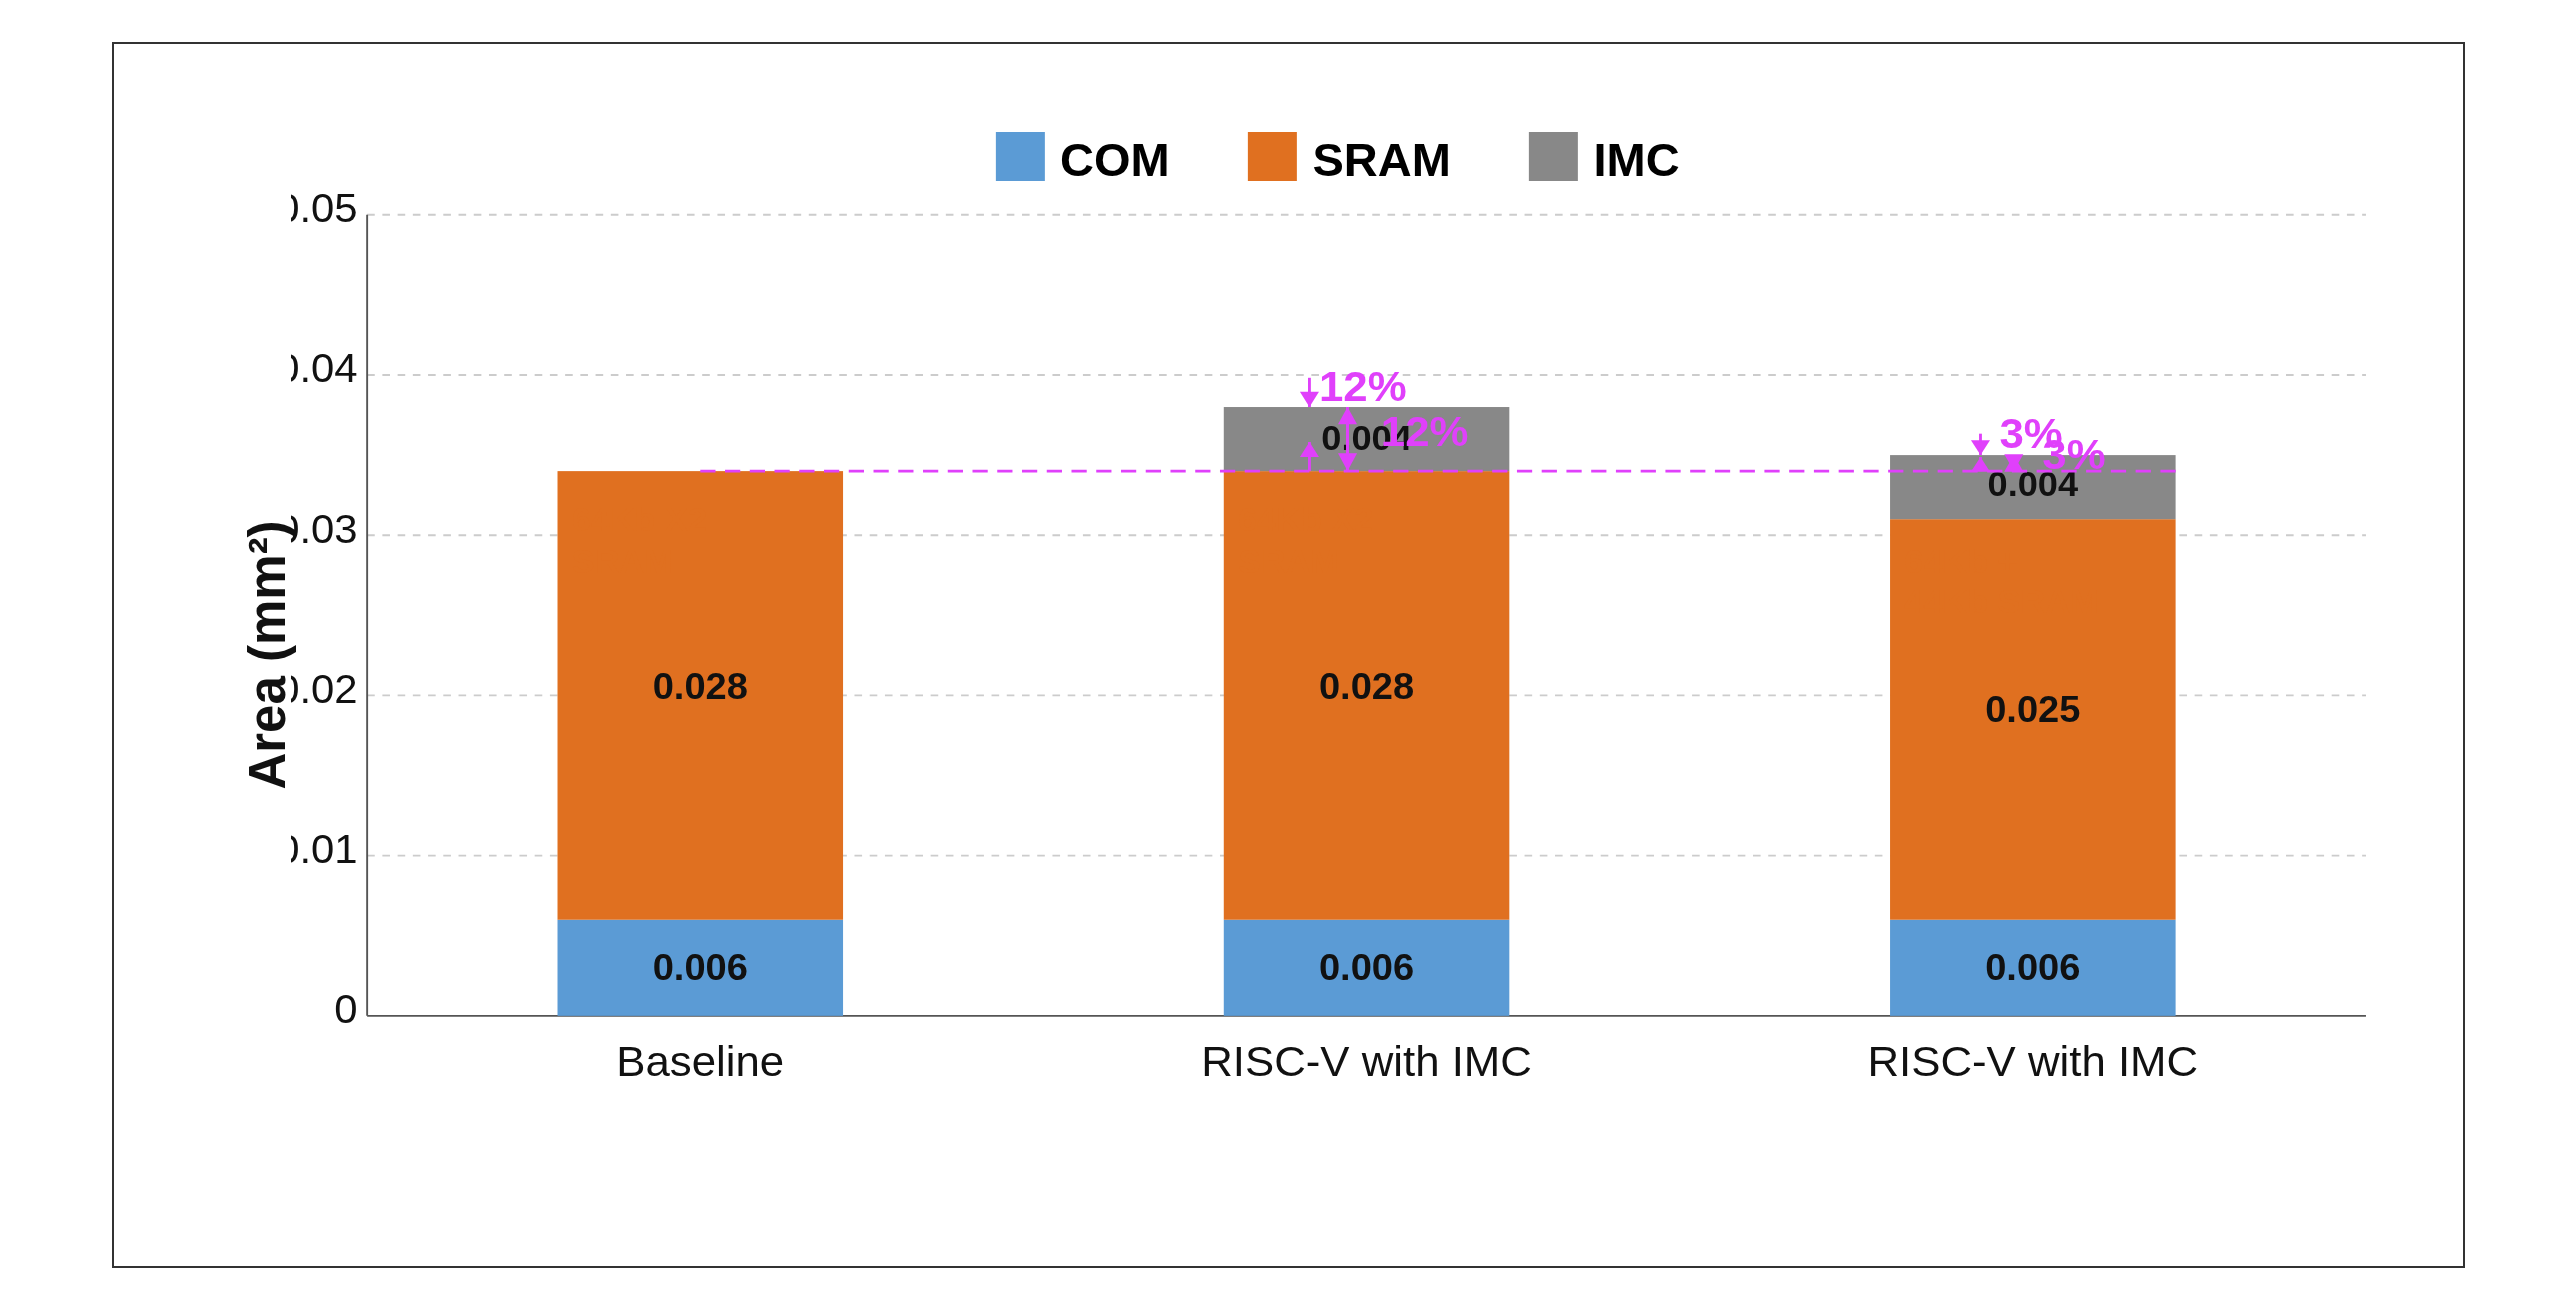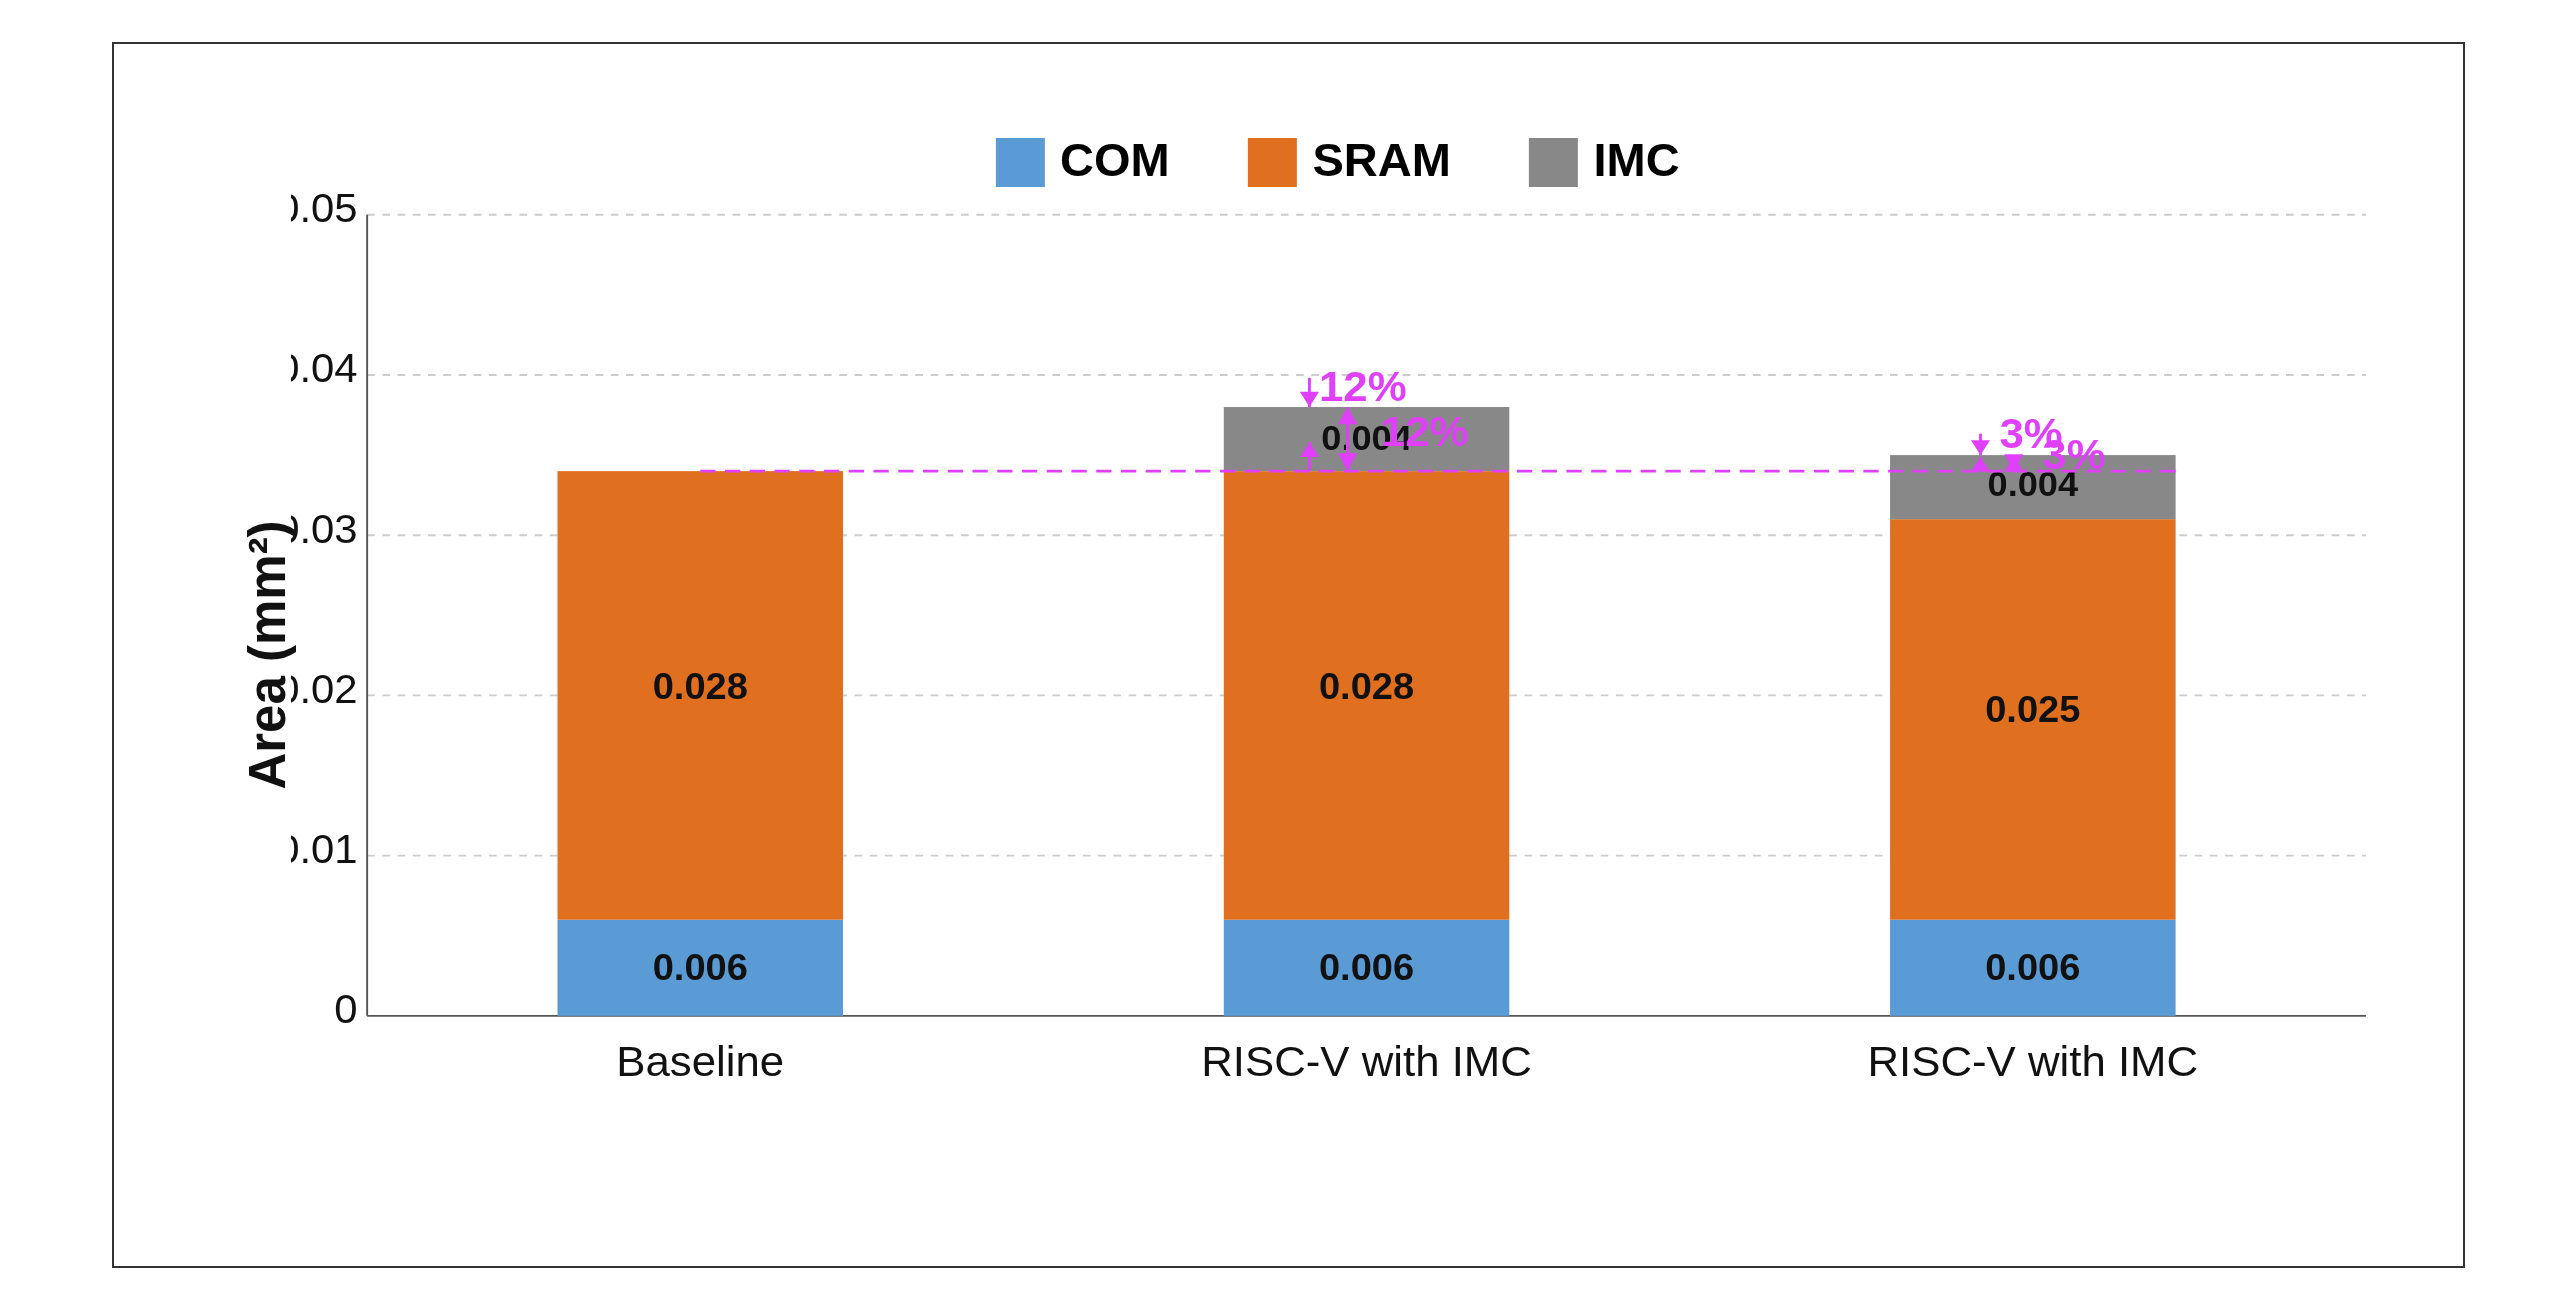--- a/index.html
+++ b/index.html
@@ -40,21 +40,21 @@
       position: absolute;
       top: 29px;
       left: 50%;
       transform: translateX(-50%);
       display: flex;
       gap: 78px;
       align-items: center;
     }
     .legend-item {
       display: flex;
-      align-items: flex-end;
+      align-items: flex-start;
       gap: 15.7px;
       font-size: 47px;
       font-weight: bold;
     }
     .legend-swatch {
       width: 49px;
       height: 49px;
     }
     
   </style>

